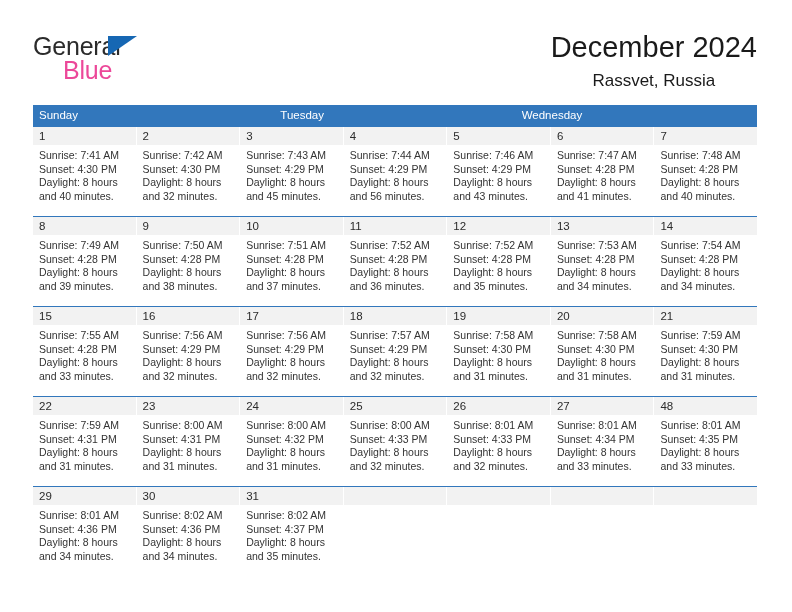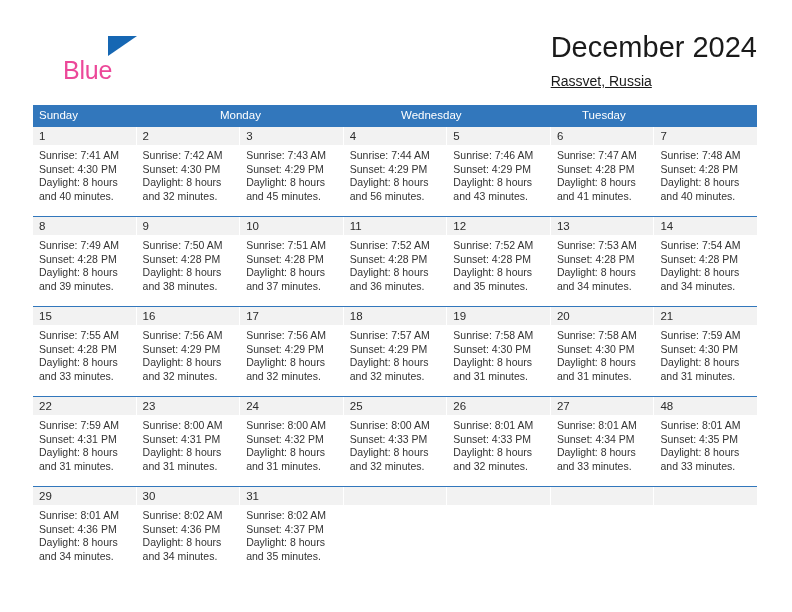--- a/index.html
+++ b/index.html
@@ -58,37 +58,36 @@
     font-size: 25px;
     line-height: 28px;
     color: #ec4899;
     font-weight: 400;
     letter-spacing: -0.2px;
   }
   .title-block {
     position: absolute;
     right: 0;
     top: 0;
-    text-align: left;
+    text-align: center;
   }
   .cal-title {
     font-size: 29px;
     line-height: 38px;
     color: #1a1a1a;
     font-weight: 400;
     white-space: nowrap;
   }
   .cal-subtitle {
-    font-size: 14px;
+    font-size: 17px;
     line-height: 22px;
     color: #1a1a1a;
     font-weight: 400;
     margin-top: 4px;
     white-space: nowrap;
-    text-decoration: underline;
   }
 
   
   .calendar {
     position: absolute;
     left: 33px;
     top: 105px;
     width: 724px;
   }
   .weekdays {
@@ -141,38 +140,38 @@
   }
 </style>
 </head>
 <body>
 
 <div class="page">
 
   <div class="header">
 
     <div class="logo">
+      <span class="logo-general">General</span>
       <span class="logo-tri"></span>
       <span class="logo-blue">Blue</span>
     </div>
 
     <div class="title-block">
       <div class="cal-title">December 2024</div>
       <div class="cal-subtitle">Rassvet, Russia</div>
     </div>
 
   </div>
 
   <div class="calendar">
 
     <div class="weekdays">
       <div class="weekday">Sunday</div>
-      <div class="weekday">Monday</div>
+      <div class="weekday">Tuesday</div>
       <div class="weekday">Wednesday</div>
-      <div class="weekday">Tuesday</div>
     </div>
 
     <div class="week">
       <div class="daycell">
           <div class="daynum">1</div>
           <div class="dayinfo">
             <div>Sunrise: 7:41 AM</div>
             <div>Sunset: 4:30 PM</div>
             <div>Daylight: 8 hours</div>
             <div>and 40 minutes.</div>

